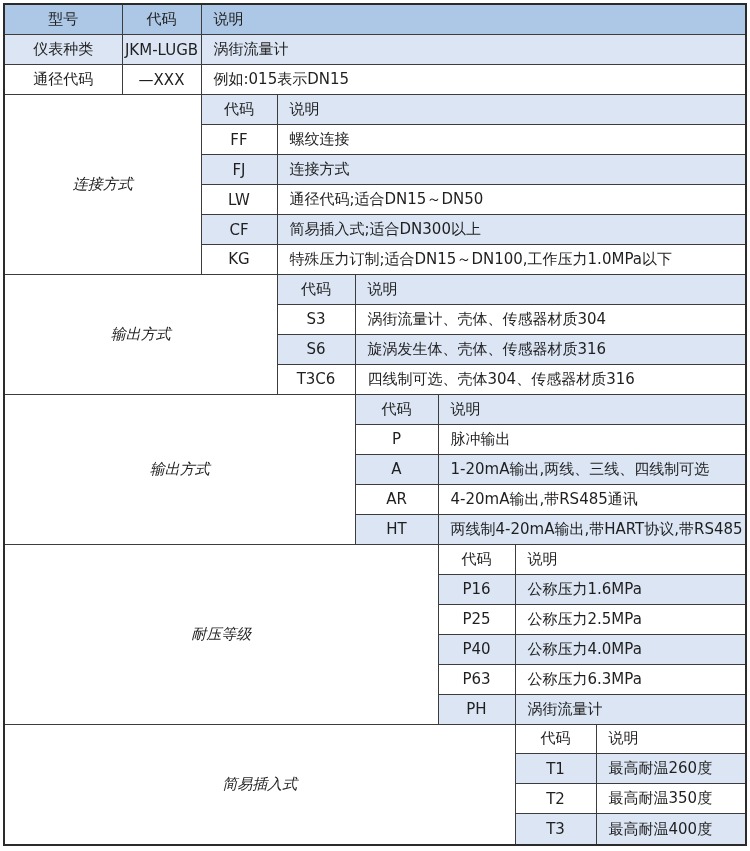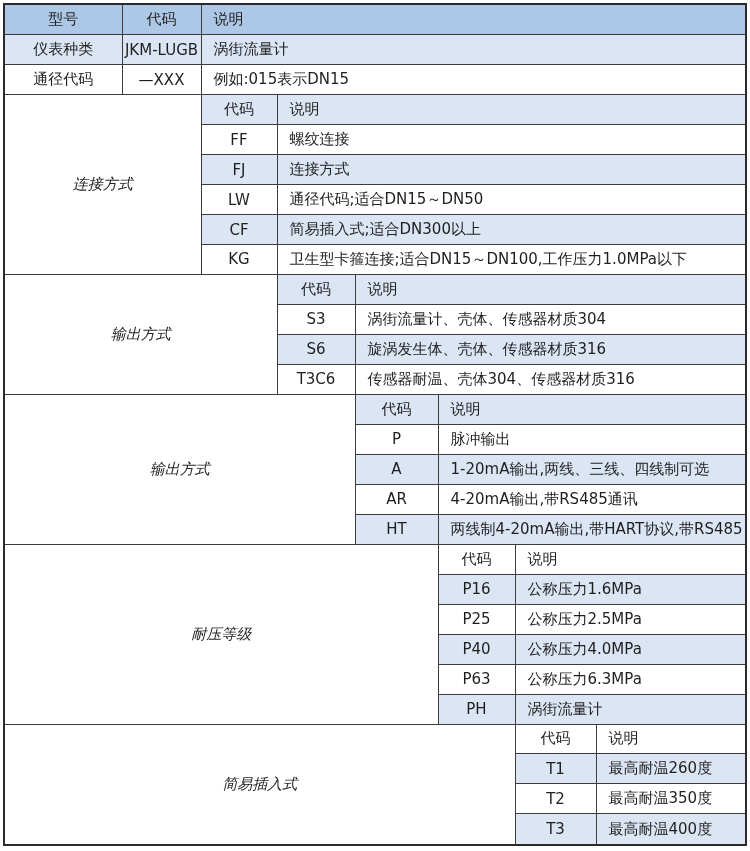--- a/index.html
+++ b/index.html
@@ -97,39 +97,39 @@
     <tr>
       <td>LW</td>
       <td class="desc" colspan="5">通径代码;适合DN15～DN50</td>
     </tr>
     <tr class="blue">
       <td>CF</td>
       <td class="desc" colspan="5">简易插入式;适合DN300以上</td>
     </tr>
     <tr>
       <td>KG</td>
-      <td class="desc" colspan="5">卫生型卡箍连接;适合DN15～DN100,工作压力1.0MPa以下</td>
+      <td class="desc" colspan="5">特殊压力订制;适合DN15～DN100,工作压力1.0MPa以下</td>
     </tr>
 
     <tr class="blue">
       <td class="label" rowspan="4" colspan="3">输出方式</td>
       <td>代码</td>
       <td class="desc" colspan="4">说明</td>
     </tr>
     <tr>
       <td>S3</td>
       <td class="desc" colspan="4">涡街流量计、壳体、传感器材质304</td>
     </tr>
     <tr class="blue">
       <td>S6</td>
       <td class="desc" colspan="4">旋涡发生体、壳体、传感器材质316</td>
     </tr>
     <tr>
       <td>T3C6</td>
-      <td class="desc" colspan="4">传感器耐温、壳体304、传感器材质316</td>
+      <td class="desc" colspan="4">四线制可选、壳体304、传感器材质316</td>
     </tr>
 
     <tr class="blue">
       <td class="label" rowspan="5" colspan="4">输出方式</td>
       <td>代码</td>
       <td class="desc" colspan="3">说明</td>
     </tr>
     <tr>
       <td>P</td>
       <td class="desc" colspan="3">脉冲输出</td>

